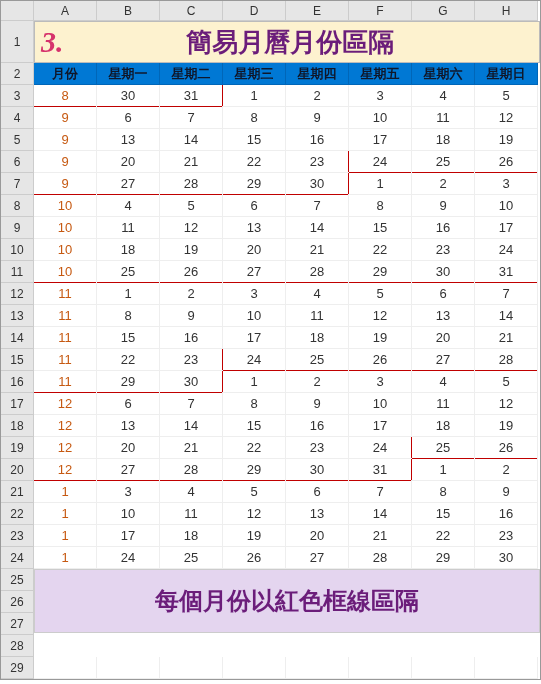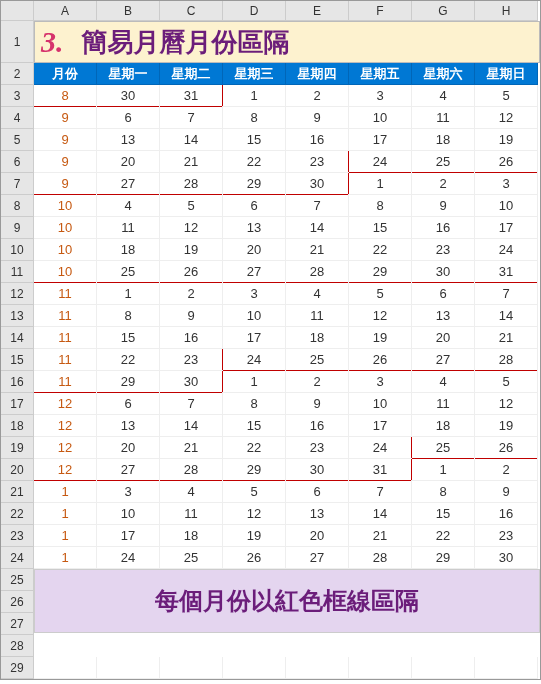--- a/index.html
+++ b/index.html
@@ -71,24 +71,24 @@
   }
   .title-num {
     color: #d6336c;
     font-style: italic;
     font-size: 30px;
     font-weight: bold;
     margin-left: 6px;
     margin-right: 18px;
     font-family: Georgia, serif;
   }
-  .title-text { flex: 1; margin-right: 40px; }
+  .title-text { flex: 1; text-align: center; margin-right: 40px; }
   .hdr2 .cell {
     background: #0078d4;
-    color: #ffffff;
+    color: #0f172a;
     font-weight: bold;
     font-size: 13px;
     border-right: 1px solid #0066b8;
     border-bottom: 1px solid #0066b8;
   }
   .month-col { color: #c65911; font-weight: 500; }
   .footer-area {
     position: relative;
     background: #e4d5ef;
     height: 64px;

